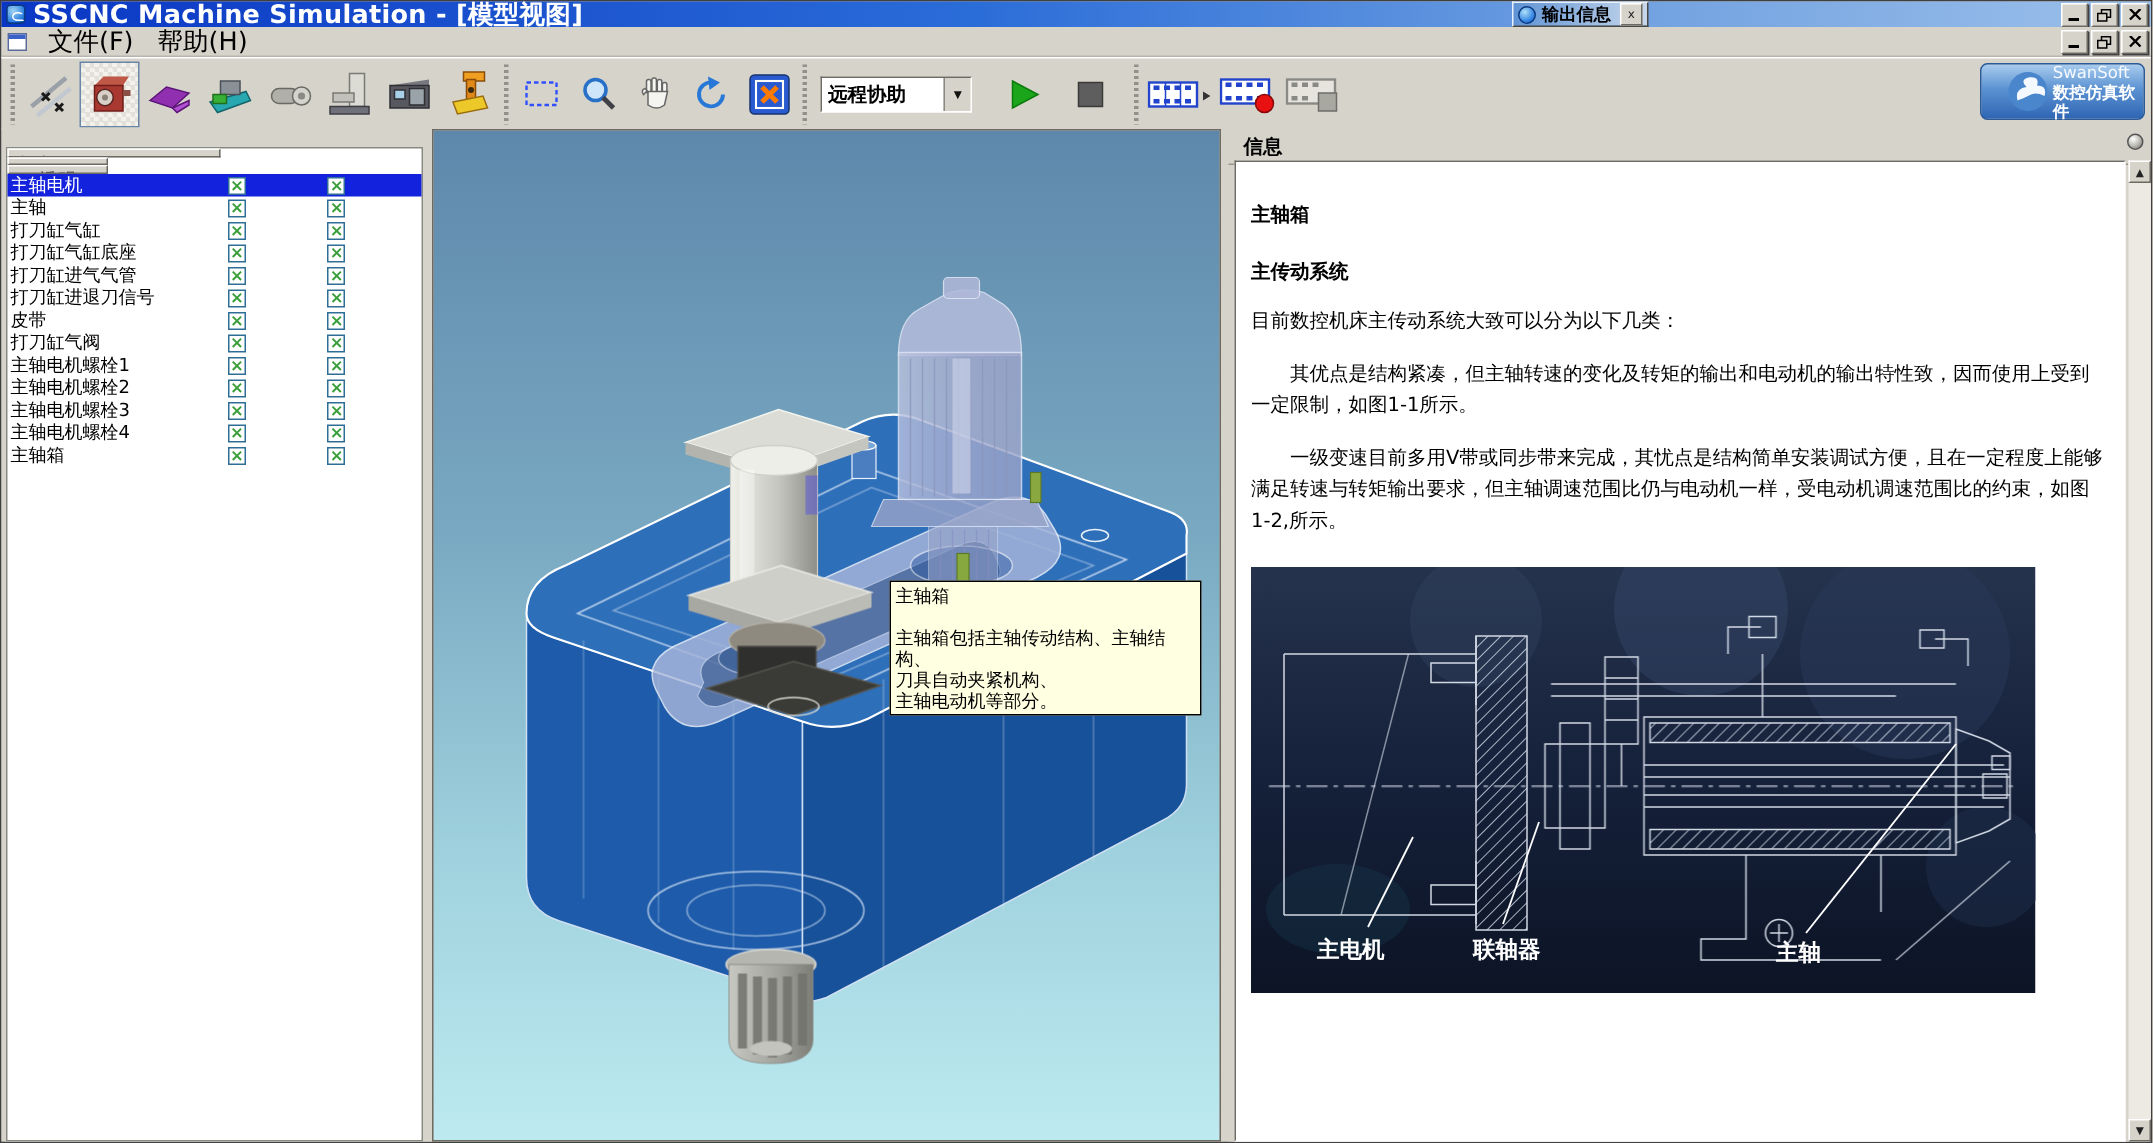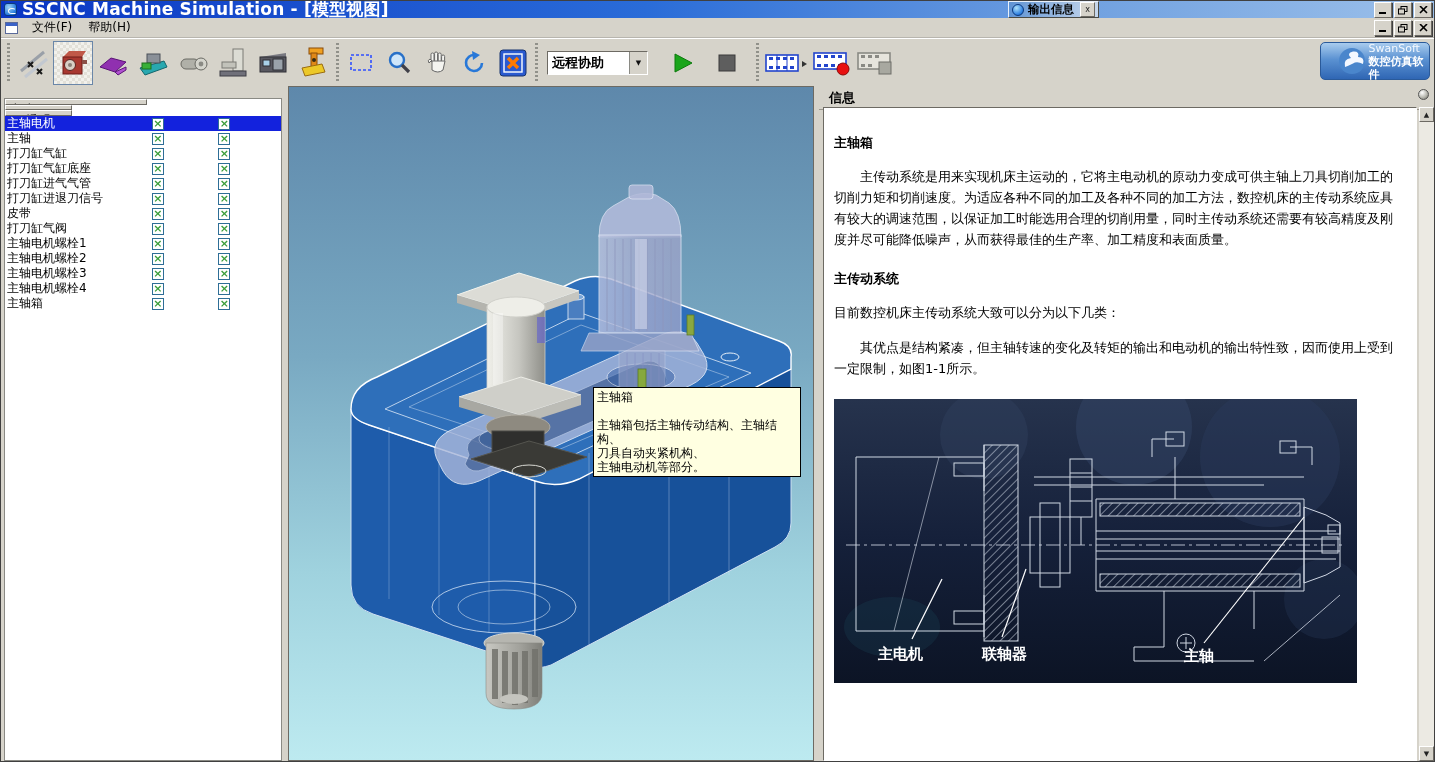--- a/index.html
+++ b/index.html
@@ -18,21 +18,21 @@
   
   .outwin{position:absolute;left:1007px;top:0;height:17px;display:flex;align-items:center;padding:0 3px 0 3px;background:linear-gradient(90deg,#5f93d4,#c8d8ec);border:1px solid;border-color:#e8f0fa #4a4a44 #4a4a44 #e8f0fa;box-sizing:border-box;}
   .outicon{width:12px;height:12px;border-radius:50%;background:radial-gradient(circle at 35% 30%,#aee0f8,#2a7de0 70%,#11417e);border:1px solid #0c3a80;box-sizing:border-box;}
   .outwin .otext{font-size:11.5px;font-weight:bold;color:#000;margin:0 6px 0 4px;}
   .xbtn{width:13px;height:13px;background:#d6d3ca;border:1px solid;border-color:#ffffff #6d6a63 #6d6a63 #ffffff;display:flex;align-items:center;justify-content:center;font-size:8px;color:#222;}
 
   
   .menubar{position:relative;height:19px;background:#d6d3ca;display:flex;align-items:center;border-bottom:1px solid #b8b5ae;}
   .docicon{width:13px;height:12px;background:#fff;border:1px solid #5a6a9a;box-sizing:border-box;margin:0 6px 0 4px;position:relative;}
   .docicon::before{content:"";position:absolute;left:0;top:0;right:0;height:3px;background:#3a62c8;}
-  .menuitem{font-size:12px;color:#000;padding:2px 8px;}
+  .menuitem{font-size:17px;color:#000;padding:2px 8px;}
   .menubar .winbtns{top:2px;}
 
   
   .toolbar{height:47px;background:#d6d3ca;border-top:1px solid #fff;border-bottom:1px solid #8a8a84;display:flex;align-items:center;padding-left:3px;position:relative;}
   .grip{width:3px;height:40px;margin:0 3px;background:repeating-linear-gradient(180deg,#91918a 0 2px,#d6d3ca 2px 4px);}
   .tbtn{width:38px;height:42px;display:flex;align-items:center;justify-content:center;border:1px solid transparent;}
   .tbtn.checked{background:repeating-conic-gradient(#f2f1ec 0 25%,#e2e0d8 0 50%) 0 0/6px 6px;border:1px solid #6a86a8;}
   .vbtn{width:36px;height:38px;display:flex;align-items:center;justify-content:center;border:1px solid transparent;}
   .combo{display:flex;height:22px;border:1px solid;border-color:#6d6a63 #ffffff #ffffff #6d6a63;background:#fff;margin:0 6px;}
   .combo .cval{width:74px;font-size:13px;font-weight:bold;padding:2px 3px 0 4px;font-family:"DejaVu Serif","Liberation Serif",serif;}
@@ -550,24 +550,24 @@
     </div>
 
     <div class="info">
       <div class="ihdr">
         <span>信息</span>
         <span class="orb"></span>
       </div>
       <div class="ibody">
         <div>
             <div class="ihead">主轴箱</div>
-            <div class="ipar ind">主传动系统是用来实现机床主运动的，它将主电动机的原动力变成可供主轴上刀具切削加工的切削力矩和切削速度。为适应各种不同的加工及各种不同的加工方法，数控机床的主传动系统应具有较大的调速范围，以保证加工时能选用合理的切削用量，同时主传动系统还需要有较高精度及刚度并尽可能降低噪声，从而获得最佳的生产率、加工精度和表面质量。</div>
             <div class="ihead">主传动系统</div>
             <div class="ipar">目前数控机床主传动系统大致可以分为以下几类：</div>
             <div class="ipar ind">其优点是结构紧凑，但主轴转速的变化及转矩的输出和电动机的输出特性致，因而使用上受到一定限制，如图1-1所示。</div>
+            <div class="ipar ind">一级变速目前多用V带或同步带来完成，其忧点是结构简单安装调试方便，且在一定程度上能够满足转速与转矩输出要求，但主轴调速范围比仍与电动机一样，受电动机调速范围比的约束，如图1-2,所示。</div>
           </div>
         <div class="figure">
           <svg width="523" height="284" viewBox="0 0 523 284">
             <defs>
               <linearGradient id="bpbg" x1="0" x2="0" y1="0" y2="1">
                   <stop offset="0" stop-color="#26334d"></stop>
                   <stop offset=".5" stop-color="#15203a"></stop>
                   <stop offset="1" stop-color="#0c1425"></stop>
                 </linearGradient>
               <pattern id="hatch" width="6" height="6" patternTransform="rotate(45)" patternUnits="userSpaceOnUse">

